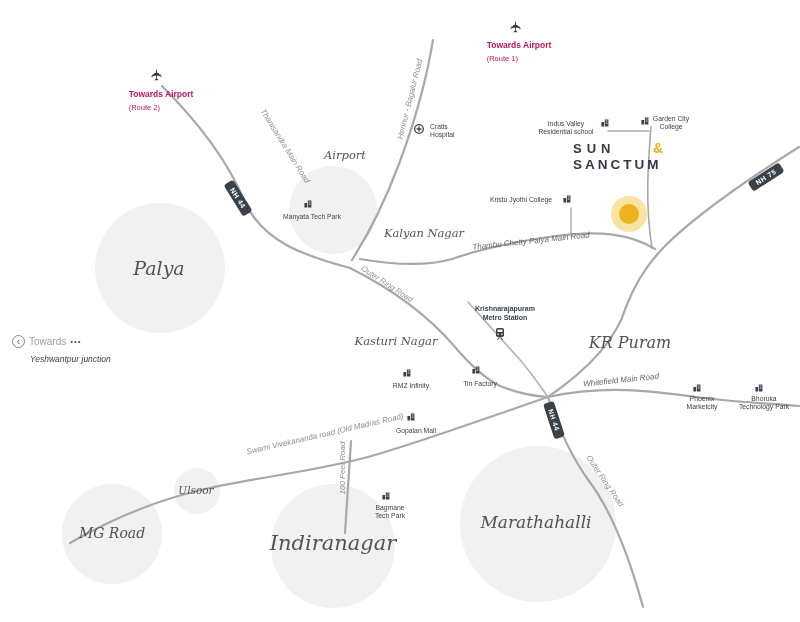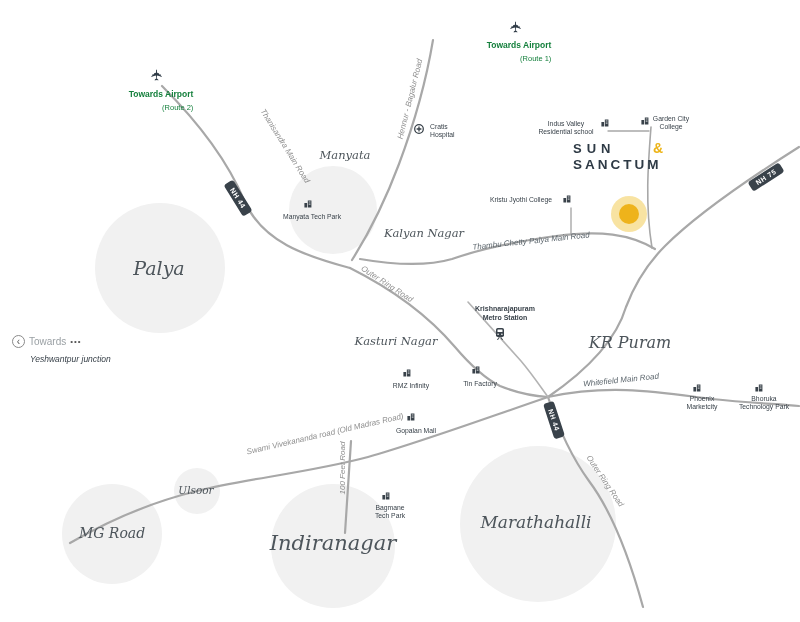--- a/index.html
+++ b/index.html
@@ -21,21 +21,21 @@
 
   .poi-label { position:absolute; transform:translate(-50%,-50%); font-size:6.8px; color:#39424a;
                text-align:center; line-height:1.25; }
   .poi-label.left { transform:translate(0,-50%); text-align:left; }
   .poi-label.nowrap { white-space:nowrap; }
   .poi-label.metro { font-weight:bold; font-size:7px; }
 
   .icon { position:absolute; transform:translate(-50%,-50%); line-height:0; }
 
   .plane { position:absolute; transform:translate(-50%,-50%) rotate(-90deg); font-size:15px; color:#2e3a45; }
-  .ap { position:absolute; transform:translate(-50%,0); text-align:right; color:#15803d; white-space:nowrap; }
+  .ap { position:absolute; transform:translate(-50%,0); text-align:left; color:#be185d; white-space:nowrap; }
   .ap-t { font-size:8.5px; font-weight:bold; }
   .ap-r { font-size:7.5px; margin-top:4px; }
 
   .towards { position:absolute; left:12px; top:335px; }
   .tw-row { display:flex; align-items:center; gap:4px; }
   .tw-circle { display:inline-block; width:13px; height:13px; border:1px solid #8a8a8a; border-radius:50%;
                font-size:10px; line-height:11px; text-align:center; color:#555; }
   .tw-label { color:#9aa0a4; font-size:10px; }
   .tw-dots { color:#555; font-size:8px; letter-spacing:1px; }
   .tw-sub { font-style:italic; font-size:8.5px; color:#39424a; margin-left:18px; margin-top:6px; white-space:nowrap; }
@@ -75,21 +75,21 @@
       <path d="M351,441 C349,470 347,500 345,533"></path>
       <path d="M360,259 C395,265 428,266 452,259 C478,250 520,241 556,236 C600,230 630,234 655,249"></path>
       <path stroke-width="1.6" d="M651,127 C648,165 645,205 652,248"></path>
       <path stroke-width="1.4" d="M608,131 L649,131"></path>
       <path stroke-width="1.4" d="M571,208 L571,234"></path>
       <path stroke="#b3b3b3" stroke-width="1.6" d="M468,302 C486,322 505,343 521,361 C532,374 540,386 548,397"></path>
     </g>
   </svg>
 
   <div class="area" style="left:159px;top:268px;font-size:19px;">Palya</div>
-  <div class="area" style="left:345px;top:155px;font-size:11.5px;">Manyata</div>
+  <div class="area" style="left:345px;top:155px;font-size:11.5px;">Airport</div>
   <div class="area" style="left:386px;top:233px;font-size:11.5px;margin-left:38px;">Kalyan Nagar</div>
   <div class="area" style="left:396px;top:341px;font-size:11.5px;">Kasturi Nagar</div>
   <div class="area" style="left:630px;top:342px;font-size:16px;">KR Puram</div>
   <div class="area" style="left:196px;top:490px;font-size:10.5px;">Ulsoor</div>
   <div class="area" style="left:112px;top:533px;font-size:14px;">MG Road</div>
   <div class="area" style="left:333px;top:543px;font-size:21px;">Indiranagar</div>
   <div class="area" style="left:536px;top:522px;font-size:17px;font-style:italic;">Marathahalli</div>
 
   <div class="roadlbl" style="left:285px;top:146px;transform:translate(-50%,-50%) rotate(58deg);">Thanisandra Main Road</div>
   <div class="roadlbl" style="left:410px;top:99px;transform:translate(-50%,-50%) rotate(-76deg);">Hennur - Bagalur Road</div>

